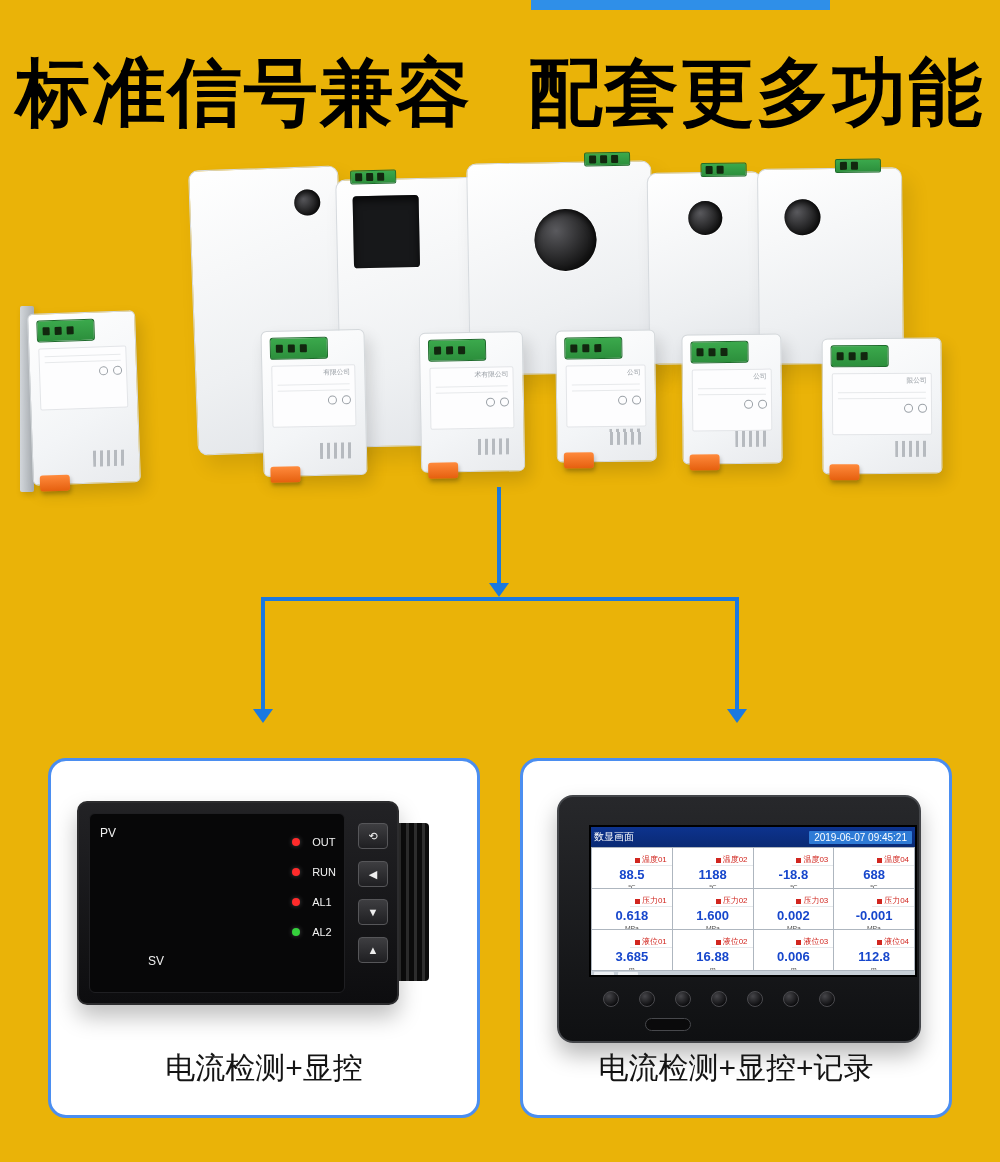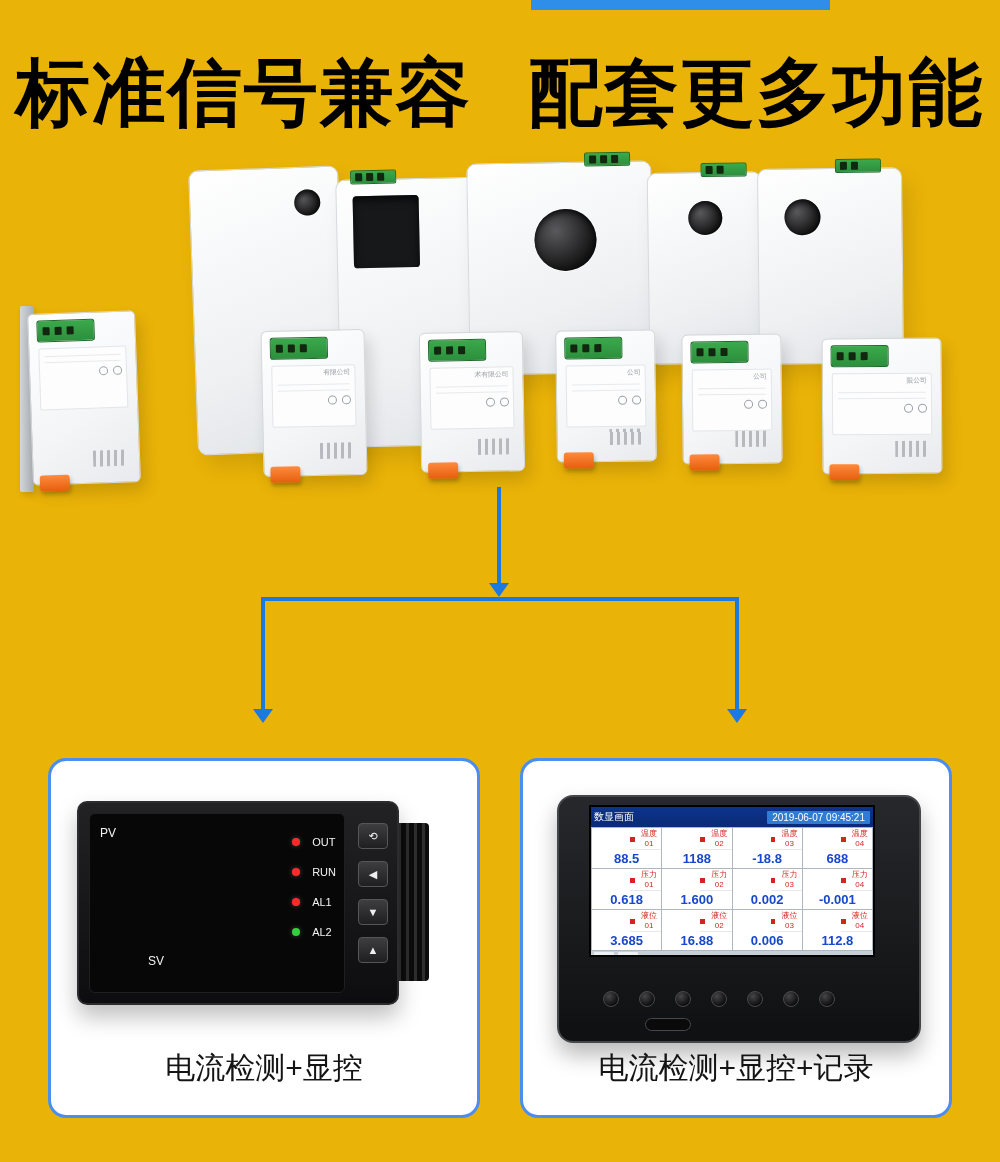--- a/index.html
+++ b/index.html
@@ -104,30 +104,30 @@
   .led-dot { width:8px; height:8px; border-radius:50%; display:inline-block; box-shadow:0 0 5px rgba(255,255,255,.25); }
   .led-label { color:#f2f2f2; font-size:11px; }
   .mbtns { position:absolute; right:9px; top:20px; display:flex; flex-direction:column; gap:12px; z-index:3; }
   .mbtn { width:30px; height:26px; background:linear-gradient(#3e3e41,#1f1f22); border:1px solid #565659;
           border-radius:4px; color:#eee; font-size:11px; display:flex; align-items:center; justify-content:center; }
 
   
   .recorder { position:absolute; left:34px; top:34px; width:364px; height:248px;
               background:linear-gradient(#27282b,#0f1012); border:2px solid #44464a; border-radius:16px;
               box-shadow:0 12px 22px rgba(0,0,0,.28); }
-  .rec-screen { position:absolute; left:30px; top:8px; width:286px; height:152px;
+  .rec-screen { position:absolute; left:30px; top:28px; width:328px; height:152px;
                 background:#e8edf2; border:2px solid #000; overflow:hidden; }
   .scr-head { height:20px; background:linear-gradient(#0d338e,#0a2a74); display:flex;
               justify-content:space-between; align-items:center; padding:0 3px; }
   .scr-title { color:#fff; font-size:10px; }
   .scr-time { color:#fff; font-size:10px; background:#2f7bd6; padding:1px 5px; border-radius:1px; }
   .scr-grid { display:grid; grid-template-columns:repeat(4,1fr); grid-auto-rows:40px; gap:1px; background:#aeb6bf; padding:1px; }
   .cell { background:#fff; text-align:center; overflow:hidden; }
   .cell-name { font-size:8px; color:#d1261f; display:flex; align-items:center; justify-content:center; gap:2px;
-               padding-top:1px; border-bottom:1px solid #e6e9ec; line-height:10px;margin-left:38px; }
+               padding-top:7px; border-bottom:1px solid #e6e9ec; line-height:10px;margin-left:38px; }
   .cn-ico { width:5px; height:5px; background:#d1261f; display:inline-block; }
   .cell-val { font-size:13px; font-weight:bold; color:#1747cc; line-height:17px; }
   .cell-unit { font-size:8px; color:#555; transform:scale(.85); line-height:9px; }
   .scr-foot { height:8px; background:#c7cfd7; display:flex; gap:4px; padding:1px 3px; }
   .foot-chip { width:20px; height:6px; background:#eef1f4; border-radius:1px; }
   .rec-btns { position:absolute; left:44px; bottom:34px; display:flex; gap:20px; }
   .rec-btn { width:16px; height:16px; border-radius:50%; background:radial-gradient(circle at 35% 30%,#46464a,#0b0b0d 75%);
              border:1px solid #4a4a4e; }
   .rec-usb { position:absolute; left:86px; bottom:10px; width:46px; height:13px; background:#0a0a0b;
              border:1px solid #47484c; border-radius:7px; }

